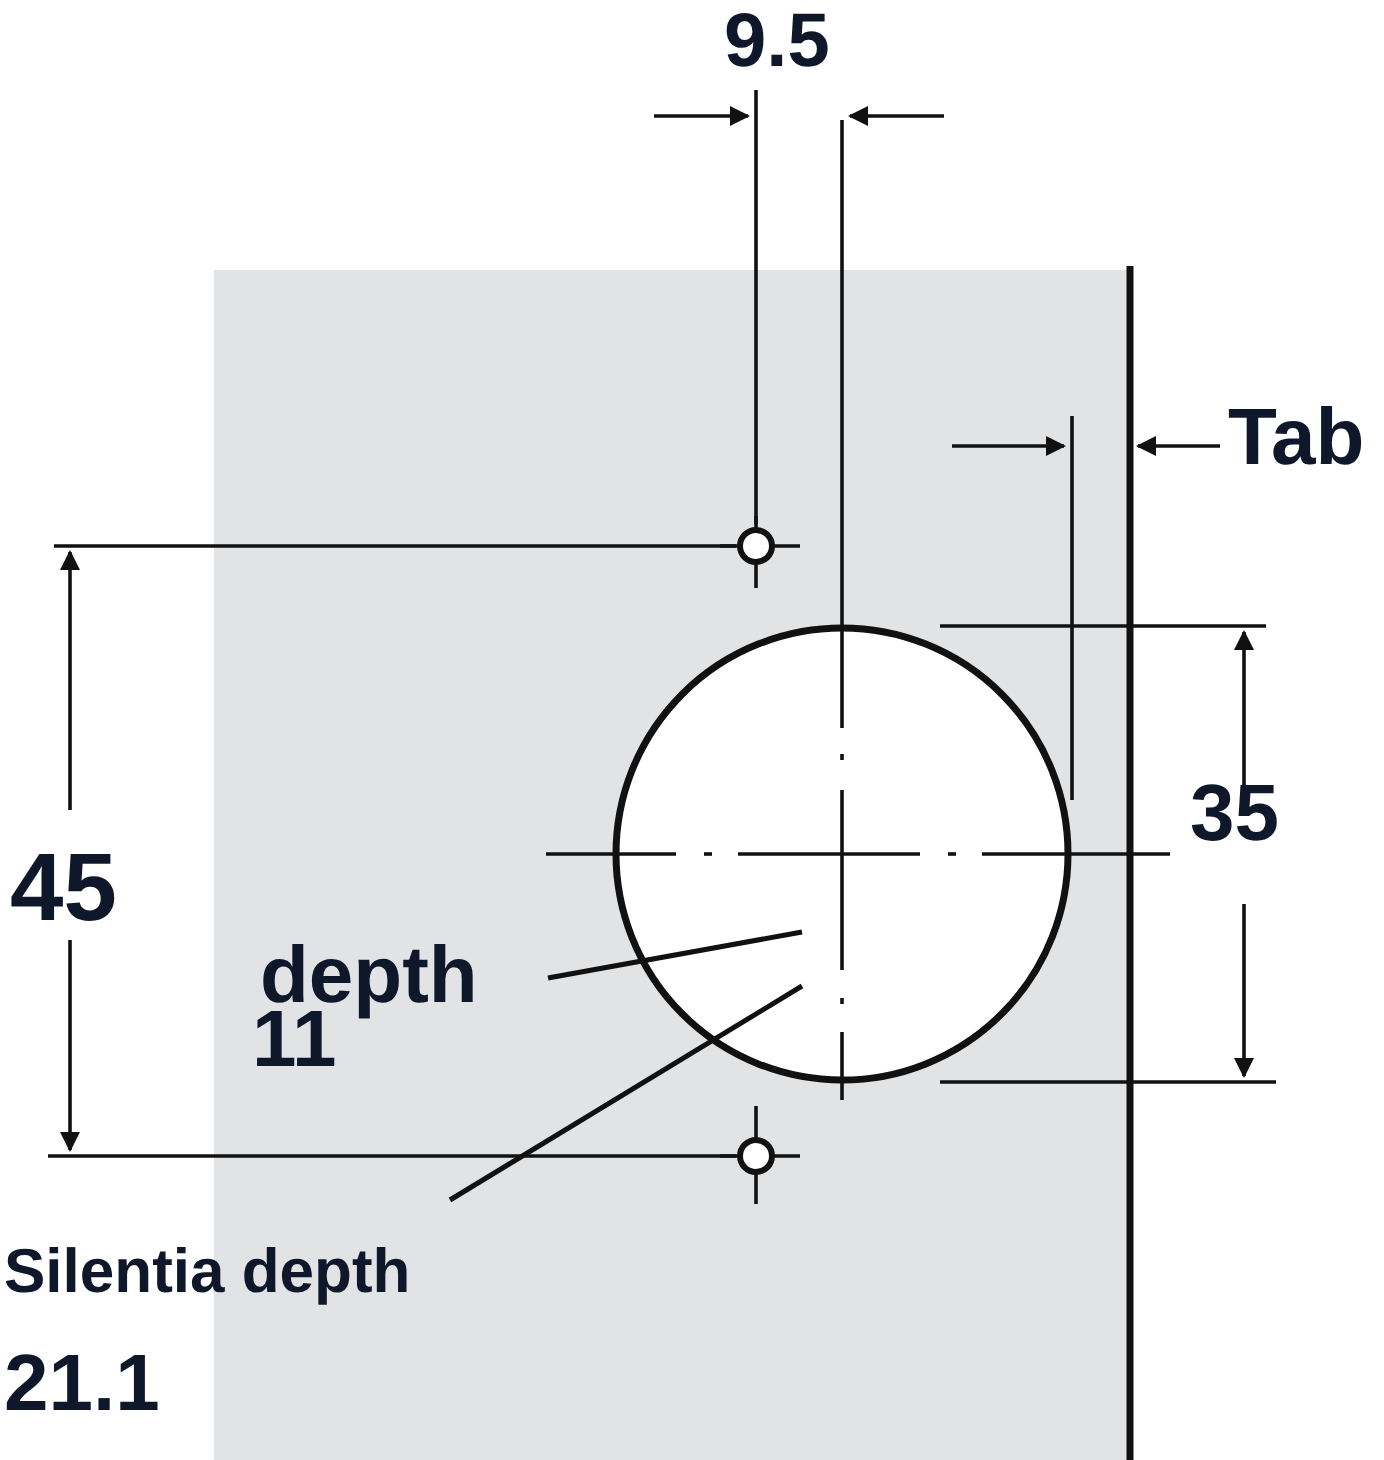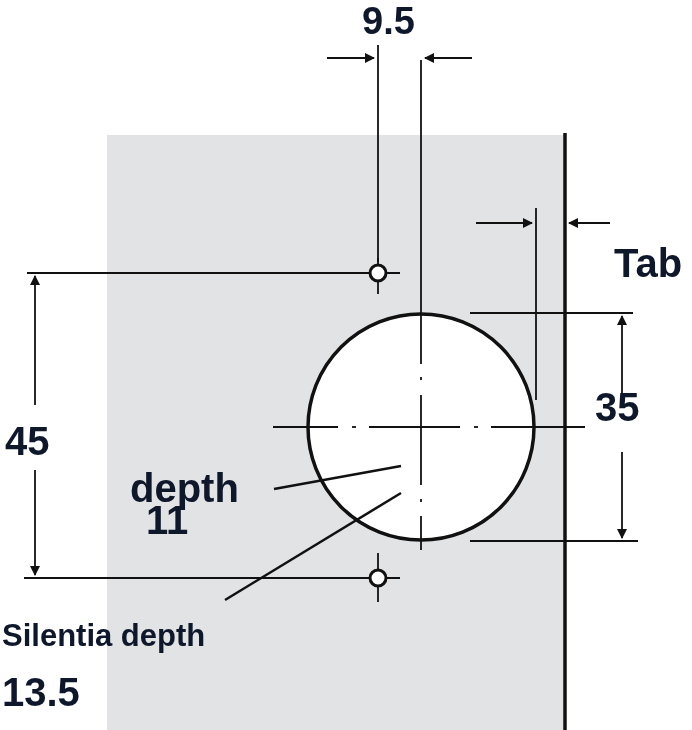--- a/index.html
+++ b/index.html
@@ -73,19 +73,19 @@
     <line x1="610" y1="223" x2="569" y2="223" marker-end="url(#arrow)"></line>
   </g>
 
   <g stroke="#111" stroke-width="2.5">
     <line x1="274" y1="489" x2="401" y2="466"></line>
     <line x1="225" y1="600" x2="401" y2="493"></line>
   </g>
 </svg>
 
 <div class="lbl" style="left:362px; top:2px; font-size:38px;">9.5</div>
-<div class="lbl" style="left:614px; top:199px; font-size:40px;margin-top:44px;">Tab</div>
-<div class="lbl" style="left:5px; top:421px; font-size:40px;">45</div>
+<div class="lbl" style="left:614px; top:199px; font-size:40px;">Tab</div>
+<div class="lbl" style="left:5px; top:421px; font-size:48px;">45</div>
 <div class="lbl" style="left:595px; top:387px; font-size:40px;">35</div>
 <div class="lbl" style="left:130px; top:468px; font-size:40px;">depth</div>
-<div class="lbl" style="left:146px; top:500px; font-size:40px;">11</div>
+<div class="lbl" style="left:126px; top:500px; font-size:40px;">11</div>
 <div class="lbl" style="left:2px; top:620px; font-size:31px;">Silentia depth</div>
-<div class="lbl" style="left:2px; top:672px; font-size:40px;">13.5</div>
+<div class="lbl" style="left:2px; top:672px; font-size:40px;">21.1</div>
 
 </body></html>

